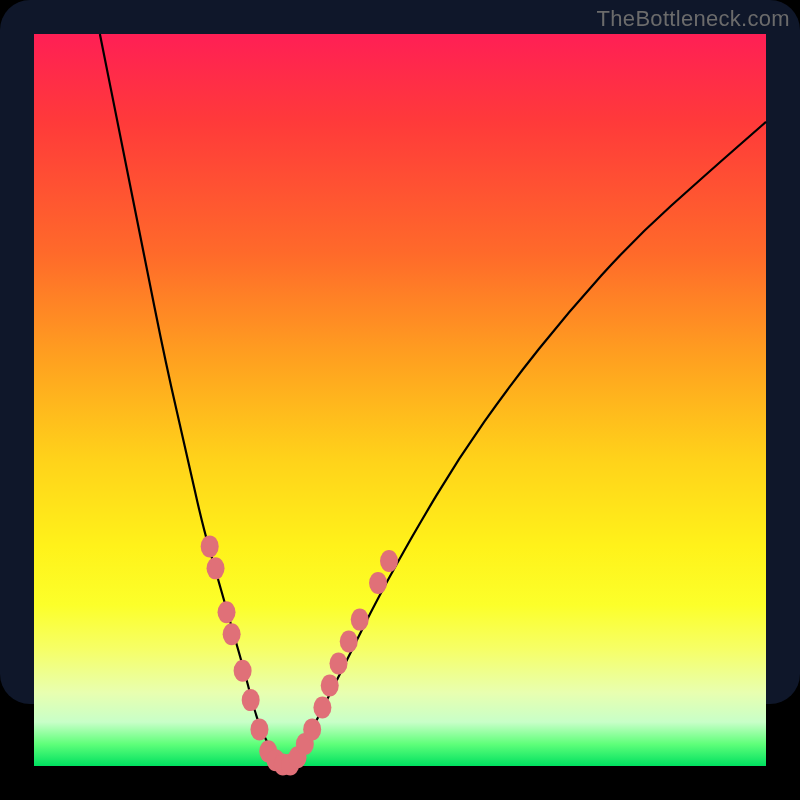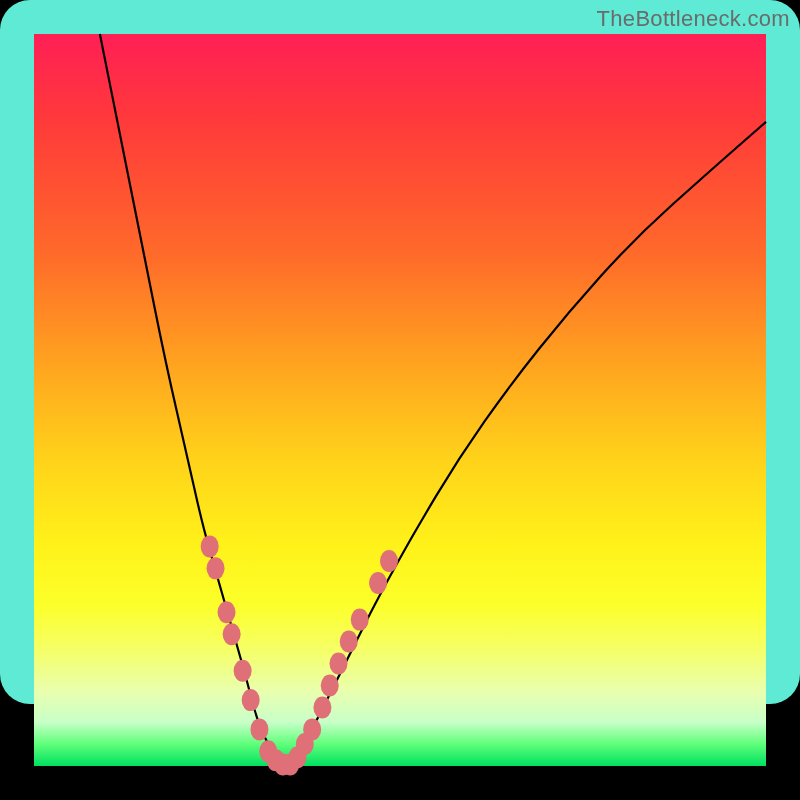--- a/index.html
+++ b/index.html
@@ -8,21 +8,21 @@
     width: 800px;
     height: 800px;
     background: #000;
     font-family: Arial, Helvetica, sans-serif;
     overflow: hidden;
   }
   .frame {
     position: relative;
     width: 800px;
     height: 704px;
-    background: #5eead4;
+    background: #0f172a;
     border-radius: 30px;
   }
   .plot-area {
     position: absolute;
     left: 34px;
     top: 34px;
     width: 732px;
     height: 732px;
     background: linear-gradient(to bottom,
       #ff1f55 0%,

